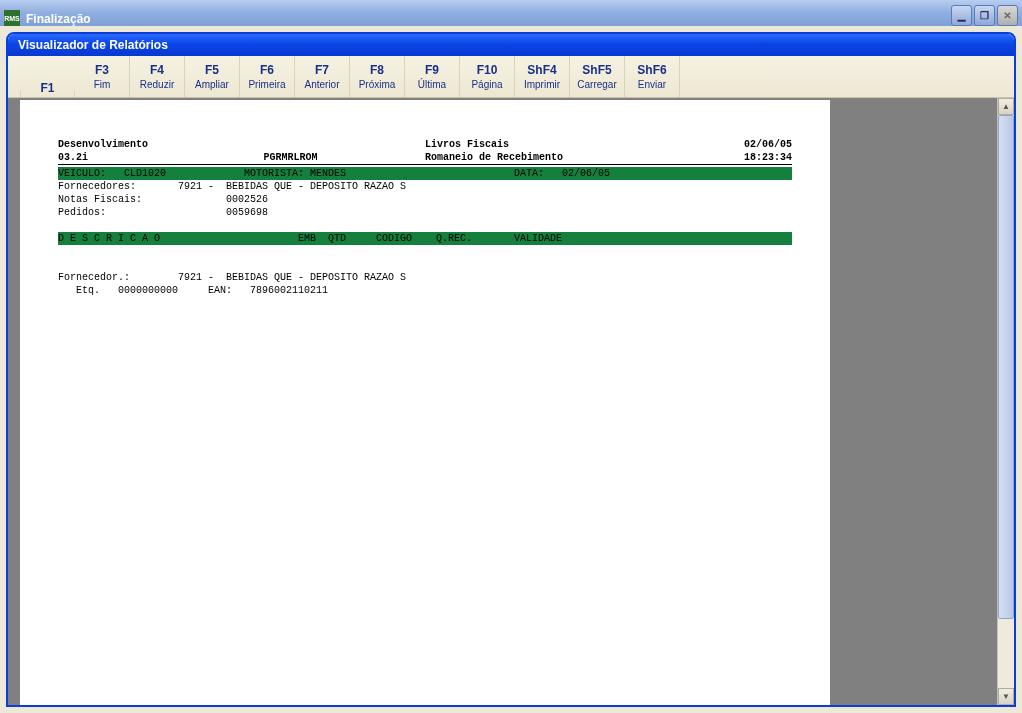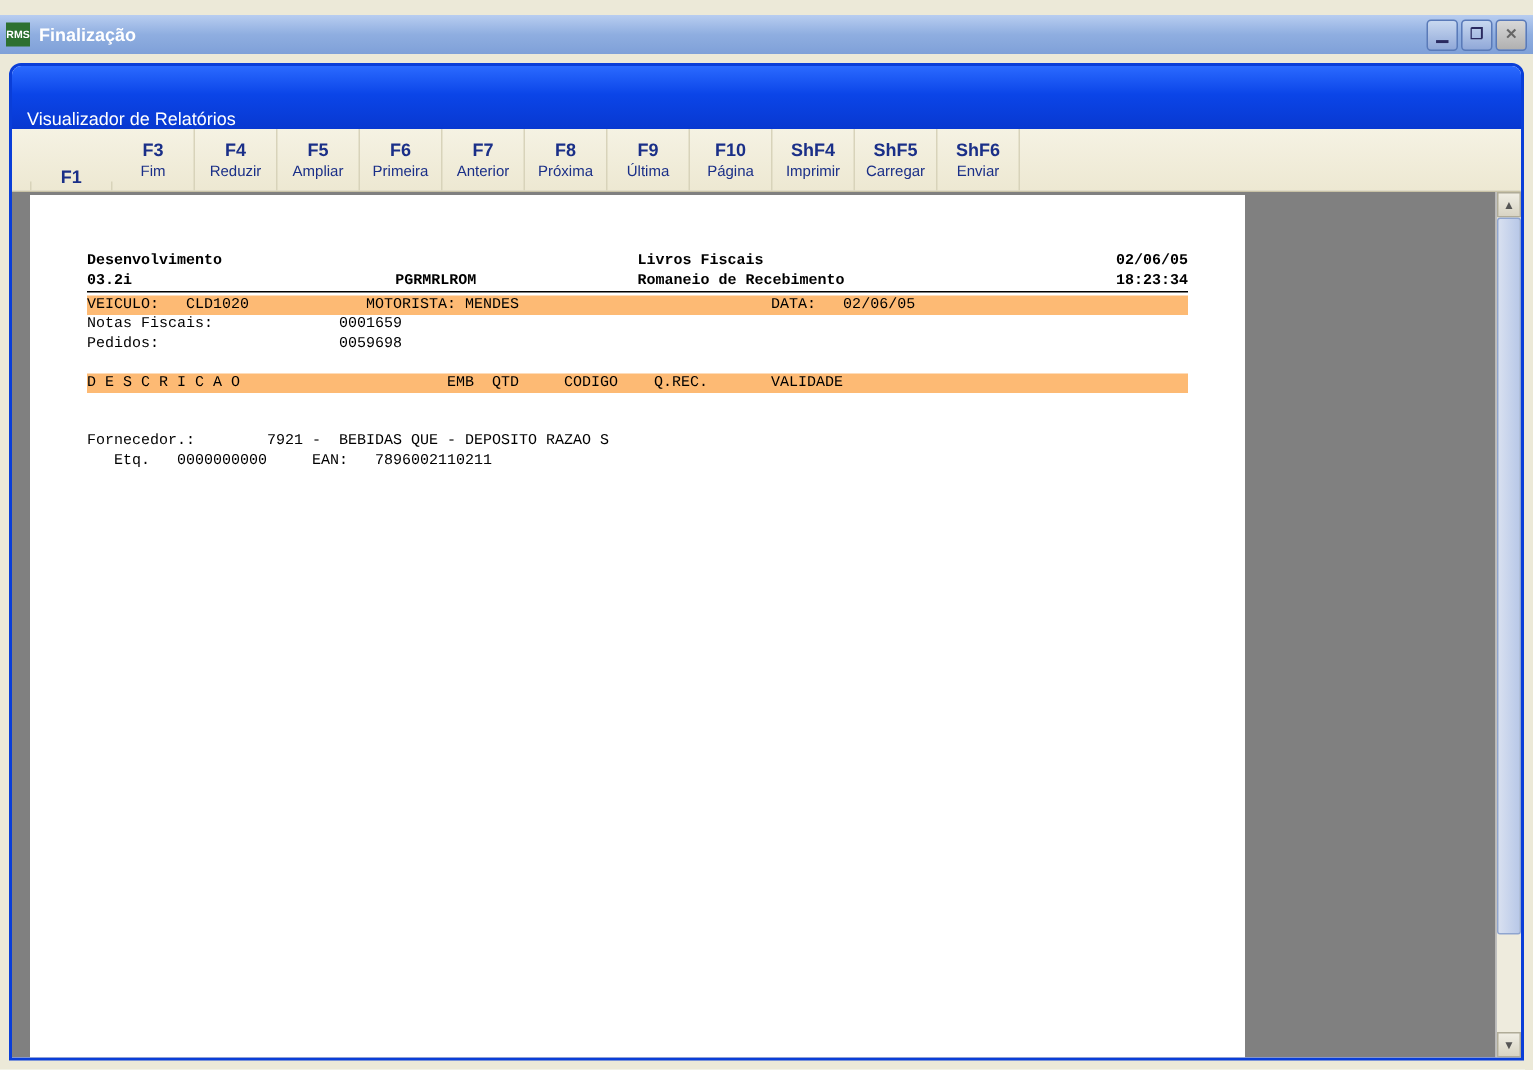--- a/index.html
+++ b/index.html
@@ -15,26 +15,25 @@
       width: 1022px;
       height: 713px;
       background: #ECE9D8;
       display: flex;
       flex-direction: column;
     }
     .outer-titlebar {
       height: 26px;
       background: linear-gradient(to bottom, #B8CDF0 0%, #8FAEE0 50%, #7FA0D8 100%);
       display: flex;
-      align-items: center;
+      align-items: flex-end;
       padding: 0 4px;
       color: #fff;
       font-weight: bold;
       font-size: 12px;
-      margin-top: 10px;
     }
     .outer-titlebar .app-icon {
       width: 16px;
       height: 16px;
       background: #2E7030;
       color: #fff;
       font-size: 7px;
       display: inline-flex;
       align-items: center;
       justify-content: center;
@@ -69,27 +68,27 @@
     .inner-window {
       flex: 1;
       border: 2px solid #0A3ED8;
       border-radius: 8px 8px 0 0;
       background: #fff;
       display: flex;
       flex-direction: column;
       overflow: hidden;
     }
     .inner-titlebar {
-      height: 42px;
+      height: 22px;
       background: linear-gradient(to bottom, #2B6AFF 0%, #0B45E8 45%, #0838D0 100%);
       display: flex;
-      align-items: flex-end;
+      align-items: center;
       padding: 0 10px;
       color: #fff;
-      font-weight: normal;
+      font-weight: bold;
       font-size: 12px;
     }
     .toolbar {
       height: 42px;
       background: linear-gradient(to bottom, #F5F2E3, #EDE8D2);
       border-bottom: 1px solid #C9C3A7;
       display: flex;
       align-items: stretch;
     }
     .toolbar-btn {
@@ -146,21 +145,21 @@
     .sb-thumb {
       position: absolute;
       top: 0; left: 0; right: 0;
       height: 88%;
       background: linear-gradient(to right, #D8E0F0, #B8C8E8);
       border: 1px solid #8FA5D0;
       border-radius: 2px;
     }
     .rpt-row { white-space: pre; }
     .rpt-band {
-      background: #fdba74;
+      background: #15803d;
       white-space: pre;
     }
     .rpt-header {
       display: flex;
       font-weight: bold;
       justify-content: space-between;
       border-bottom: 1px solid #000;
       margin-bottom: 2px;
     }
     .rpt-header-line1, .rpt-header-line2 { display: flex; }
@@ -254,21 +253,22 @@
               <div class="rpt-header-line2">
                 <span class="hdr-left">03.2i</span>
                 <span class="hdr-mid-l">PGRMRLROM</span>
                 <span class="hdr-mid-r">Romaneio de Recebimento</span>
                 <span class="hdr-right">18:23:34</span>
               </div>
             </div>
           </div>
 
           <div class="rpt-band">VEICULO:   CLD1020             MOTORISTA: MENDES                            DATA:   02/06/05</div>
-          <div class="rpt-row">Notas Fiscais:              0001659</div>
+          <div class="rpt-row">Fornecedores:       7921 -  BEBIDAS QUE - DEPOSITO RAZAO S</div>
+          <div class="rpt-row">Notas Fiscais:              0002526</div>
           <div class="rpt-row">Pedidos:                    0059698</div>
           <div class="rpt-row">&nbsp;</div>
           <div class="rpt-band">D E S C R I C A O                       EMB  QTD     CODIGO    Q.REC.       VALIDADE</div>
           <div class="rpt-row">&nbsp;</div>
           <div class="rpt-row">&nbsp;</div>
           <div class="rpt-row">Fornecedor.:        7921 -  BEBIDAS QUE - DEPOSITO RAZAO S</div>
           <div class="rpt-row">   Etq.   0000000000     EAN:   7896002110211</div>
         </div>
 
         <div class="scrollbar-v">

